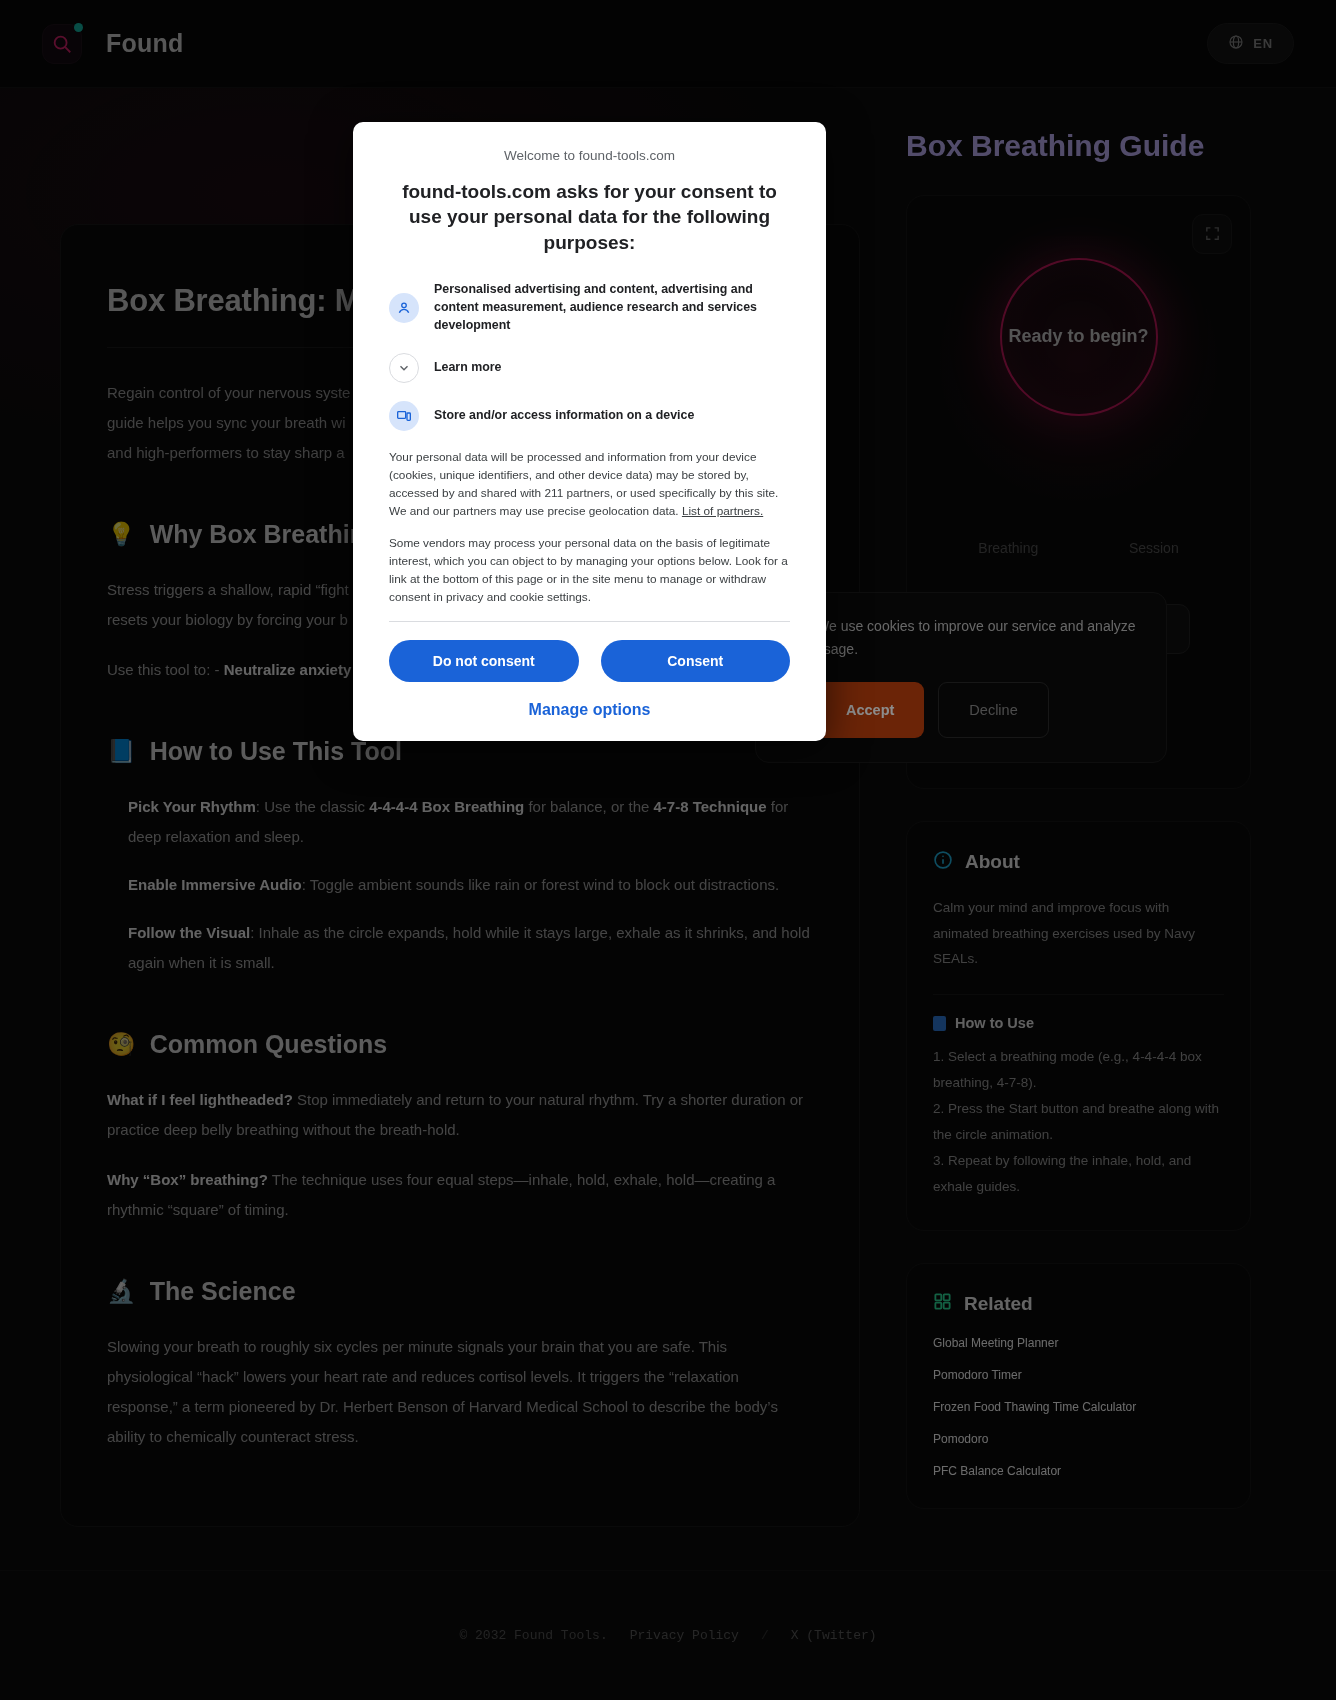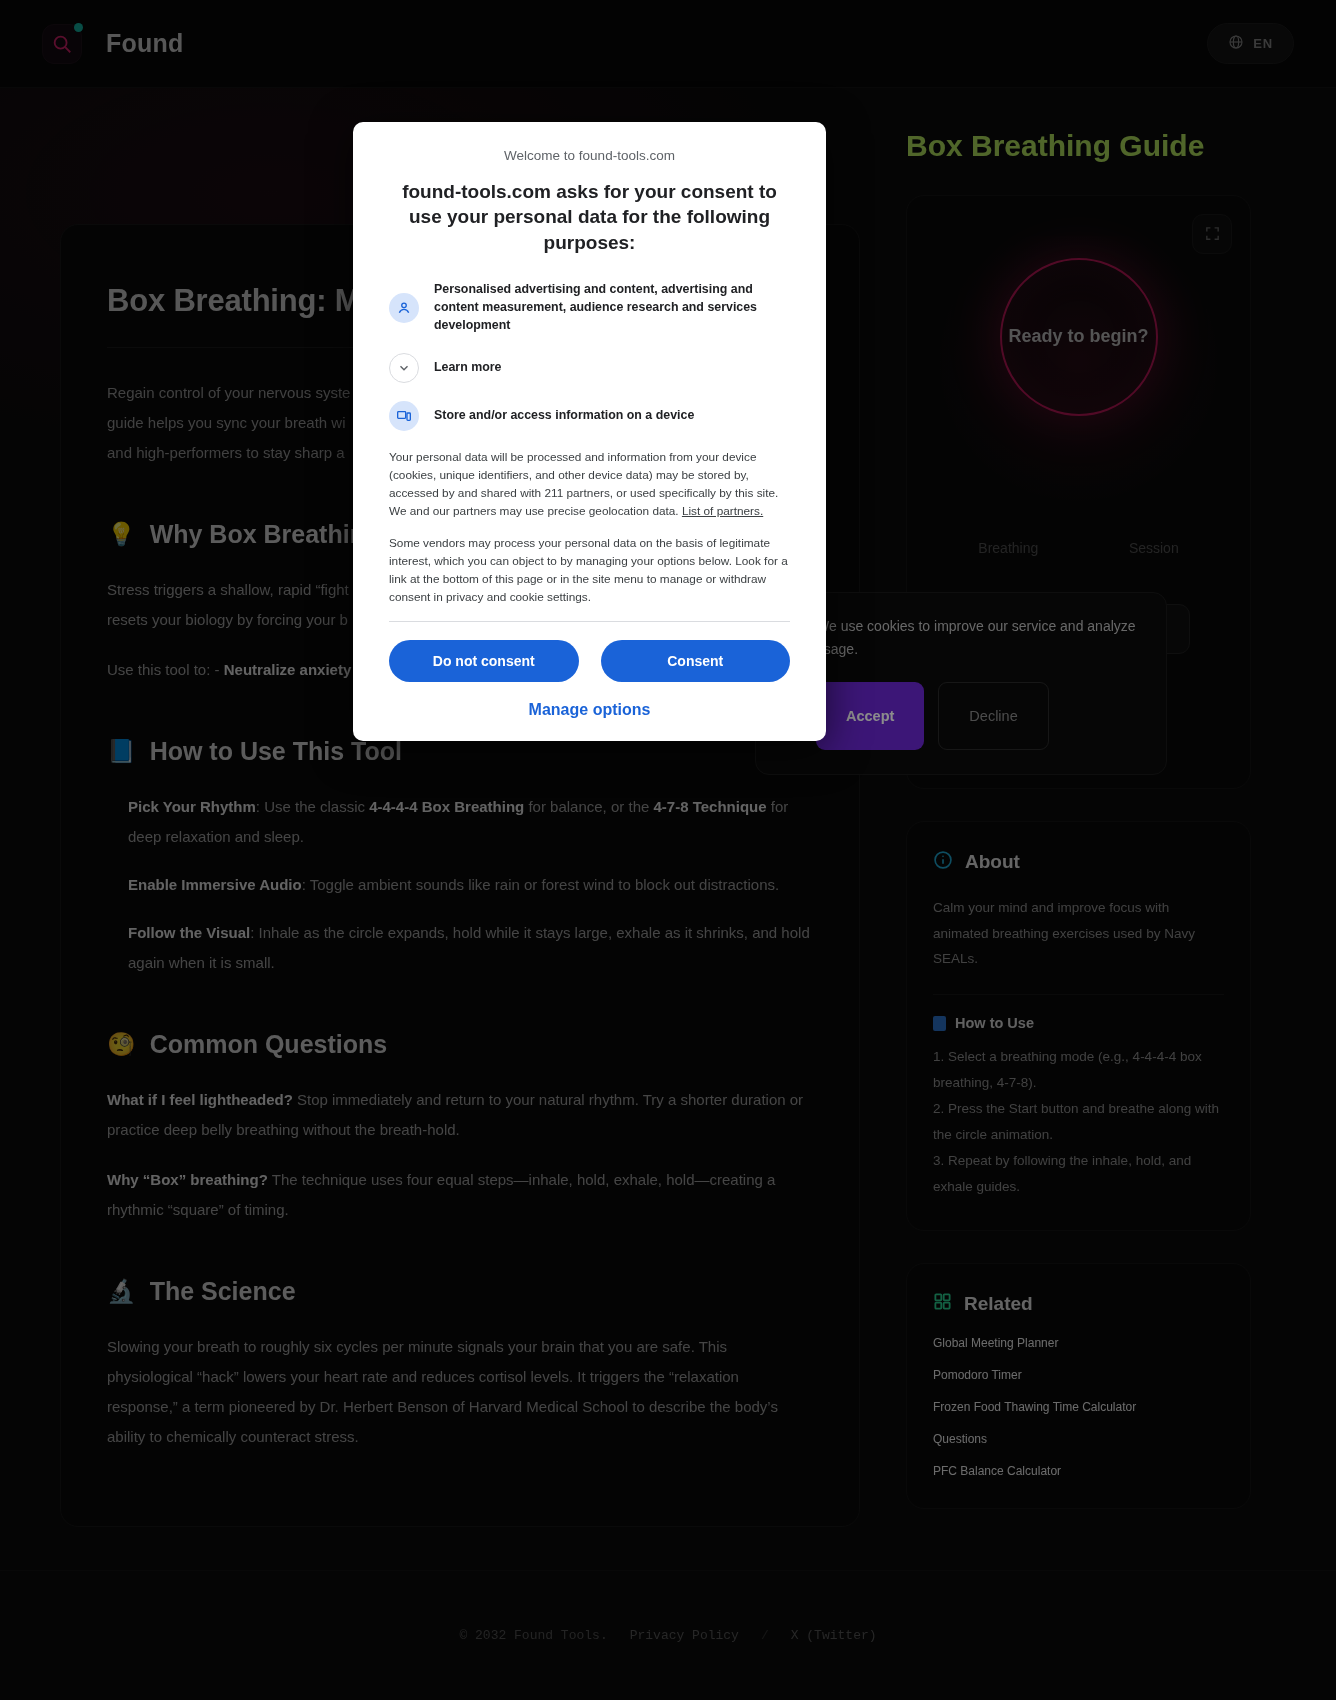--- a/index.html
+++ b/index.html
@@ -72,21 +72,21 @@
     margin: 52px 0 26px;
   }
   .sec-h .emo { font-size: 23px; line-height: 1; }
   p.body { font-size: 15px; line-height: 2.0; color: #a4a4a4; margin-bottom: 20px; }
   p.body b, li.body b { color: #ececec; font-weight: 700; }
   ul.steps { list-style: none; }
   ul.steps li { font-size: 15px; line-height: 2.0; color: #a4a4a4; margin-bottom: 18px; padding-left: 21px; }
 
   
   .side-title {
-    font-size: 30px; font-weight: 700; color: #bef264; line-height: 1.22;
+    font-size: 30px; font-weight: 700; color: #c4b5fd; line-height: 1.22;
     margin: 20px 0 30px;
   }
   .tool-card {
     position: relative; background: #0a0a0a; border: 1px solid #161616;
     border-radius: 18px; padding: 40px 26px 34px; text-align: center;
     min-height: 594px;
   }
   .expand-btn {
     position: absolute; top: 18px; right: 18px; width: 40px; height: 40px;
     border-radius: 11px; background: #0f0f0f; border: 1px solid #1a1a1a;
@@ -138,21 +138,21 @@
 
   
   .cookie {
     position: absolute; top: 592px; left: 755px; width: 412px;
     background: #0b0b0b; border: 1px solid #1a1a1a; border-radius: 14px;
     padding: 22px 24px 24px; display: flex; gap: 14px;
     filter: brightness(0.55);
   }
   .cookie-txt { font-size: 14px; line-height: 1.62; color: #bdbdbd; }
   .cookie-btns { display: flex; gap: 14px; margin-top: 22px; }
-  .btn-accept { background: #6d28d9; color: #fff; border: none; border-radius: 9px; padding: 26px 30px; font-size: 14.5px; font-weight: 600; }
+  .btn-accept { background: #c2410c; color: #fff; border: none; border-radius: 9px; padding: 20px 30px; font-size: 14.5px; font-weight: 600; }
   .btn-decline { background: transparent; color: #8a8a8a; border: 1px solid #2a2a2a; border-radius: 9px; padding: 12px 30px; font-size: 14.5px; }
 
   
   .modal {
     position: absolute; left: 353px; top: 122px; width: 473px;
     background: #fff; border-radius: 10px;
     box-shadow: 0 8px 40px rgba(0,0,0,.6);
     padding: 26px 36px 22px; color: #202124;
     font-family: "Liberation Sans", sans-serif;
   }
@@ -321,21 +321,21 @@
                   <rect x="13.5" y="3" width="7.5" height="7.5" rx="1"></rect>
                 <rect x="3" y="13.5" width="7.5" height="7.5" rx="1"></rect>
                   <rect x="13.5" y="13.5" width="7.5" height="7.5" rx="1"></rect>
               </svg>
             </span>
             <span>Related</span>
           </div>
           <a class="rel-link" href="#">Global Meeting Planner</a>
           <a class="rel-link" href="#">Pomodoro Timer</a>
           <a class="rel-link" href="#">Frozen Food Thawing Time Calculator</a>
-          <a class="rel-link" href="#">Questions</a>
+          <a class="rel-link" href="#">Pomodoro</a>
           <a class="rel-link" href="#">PFC Balance Calculator</a>
         </div>
       </div>
     </div>
 
     <div class="footer">
       <span>© 2032 Found Tools.</span>
       <a href="#">Privacy Policy</a>
       <span class="sep">/</span>
       <a href="#">X (Twitter)</a>

